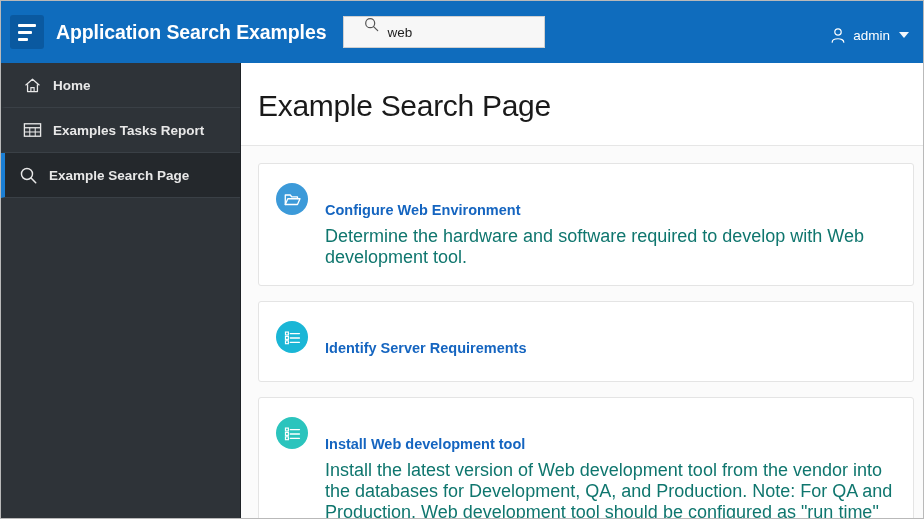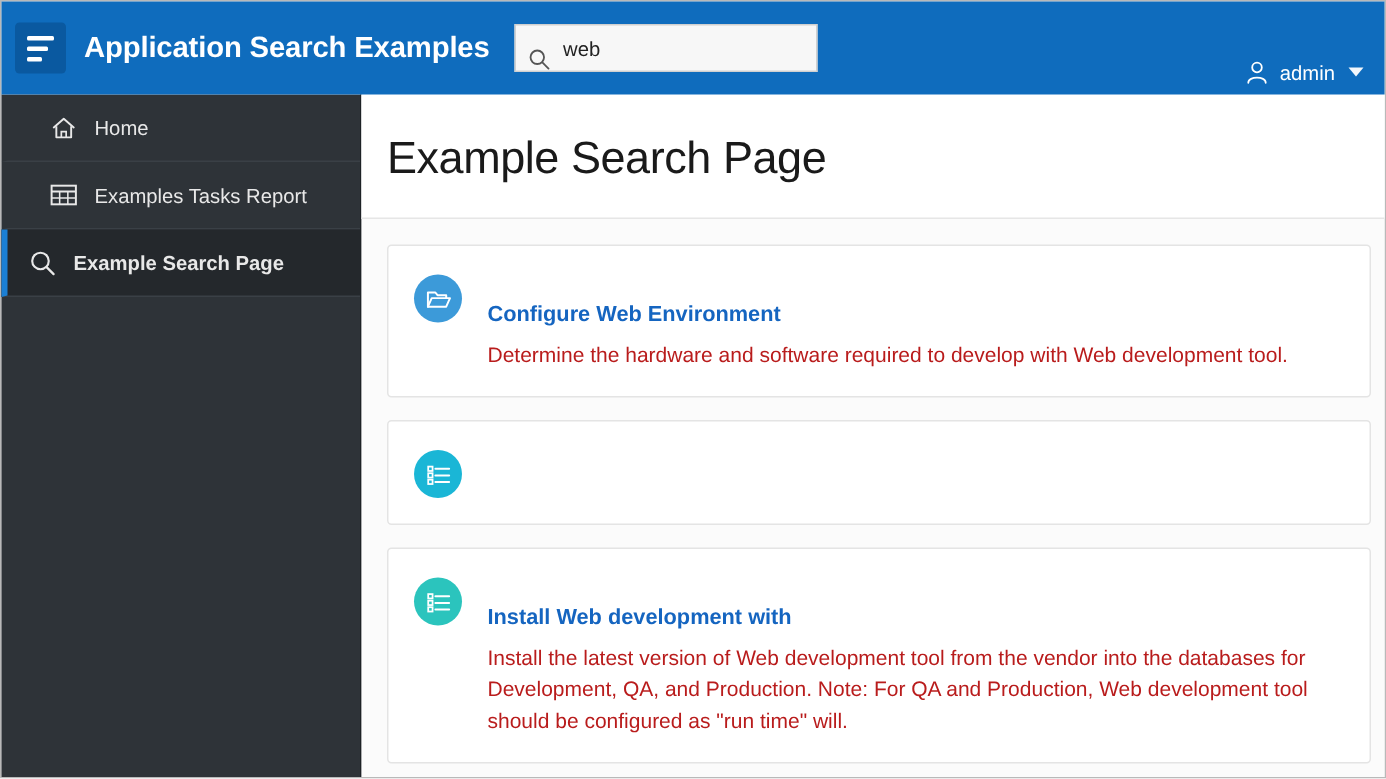--- a/index.html
+++ b/index.html
@@ -49,37 +49,37 @@
     margin-left: 12px;
     letter-spacing: -0.1px;
     white-space: nowrap;
   }
 
   .search-wrap {
     margin-left: 17px;
     width: 202px; height: 32px;
     background: #f7f7f7;
     border: 1px solid #d0d0d0;
-    display: flex; align-items: flex-end;
-    padding: 0 8px;
+    display: flex; align-items: flex-start;
+    padding: 0 20px;
   }
   .search-wrap svg { flex: 0 0 auto; }
   .search-input {
     border: none; outline: none; background: transparent;
     font-family: "Liberation Sans", sans-serif;
     font-size: 13.5px;
     color: #222;
     margin-left: 8px;
     width: 100%;
     height: 100%;
   }
 
   .user-menu {
     position: absolute;
-    right: 14px; top: 16px; height: 62px;
+    right: 14px; top: 3px; height: 62px;
     display: flex; align-items: center; gap: 7px;
     color: #ffffff; font-size: 13.5px;
     cursor: pointer;
   }
   .user-menu .chev {
     width: 0; height: 0;
     border-left: 5px solid transparent;
     border-right: 5px solid transparent;
     border-top: 6px solid #ffffff;
     margin-left: 2px;
@@ -90,26 +90,27 @@
   .body { display: flex; flex: 1 1 auto; min-height: 0; }
 
   .sidebar {
     width: 240px; flex: 0 0 240px;
     background: #2e3338;
     border-right: 1px solid #1e2226;
   }
   .side-item {
     height: 45px;
     display: flex; align-items: center;
-    padding-left: 24px;
+    padding-left: 14px;
     color: #e8e8e8;
     font-size: 13.5px;
     border-bottom: 1px solid #3a4046;
     border-left: 4px solid transparent;
     cursor: pointer;
+    font-weight: bold;
   }
   .side-item .s-ico {
     width: 26px; flex: 0 0 26px;
     display: flex; align-items: center; justify-content: center;
     margin-right: 8px;
   }
   .side-item.active {
     background: #24282c;
     border-left-color: #1b7fd4;
     font-weight: bold;
@@ -163,22 +164,22 @@
     color: #1565c0;
     font-size: 14.5px;
     font-weight: bold;
     text-decoration: none;
     display: inline-block;
     margin-bottom: 8px;
     cursor: pointer;
     margin-top: 21px;
   }
   .card-desc {
-    color: #b91c1c;
-    font-size: 14px;
+    color: #0f766e;
+    font-size: 18px;
     line-height: 21px;
   }
 </style>
 </head>
 <body>
 
 <div class="app">
 
   <div class="header">
     <div class="nav-toggle">
@@ -272,36 +273,37 @@
             <svg width="17" height="15" viewBox="0 0 18 16">
               <rect x="1.5" y="2.2" width="3.1" height="3.1" fill="none" stroke="#ffffff" stroke-width="1.25"></rect>
               <rect x="1.5" y="6.9" width="3.1" height="3.1" fill="none" stroke="#ffffff" stroke-width="1.25"></rect>
               <rect x="1.5" y="11.5" width="3.1" height="3.1" fill="none" stroke="#ffffff" stroke-width="1.25"></rect>
               <line x1="6.6" y1="3.8" x2="16.4" y2="3.8" stroke="#ffffff" stroke-width="1.4" stroke-linecap="round"></line>
               <line x1="6.6" y1="8.5" x2="16.4" y2="8.5" stroke="#ffffff" stroke-width="1.4" stroke-linecap="round"></line>
               <line x1="6.6" y1="13.1" x2="16.4" y2="13.1" stroke="#ffffff" stroke-width="1.4" stroke-linecap="round"></line>
             </svg>
           </span>
           <div class="card-body">
+            <a class="card-title">Identify Server Requirements</a>
           </div>
         </div>
 
         <div class="card">
           <span class="card-ico" style="background:#2bc4bd">
             <svg width="17" height="15" viewBox="0 0 18 16">
               <rect x="1.5" y="2.2" width="3.1" height="3.1" fill="none" stroke="#ffffff" stroke-width="1.25"></rect>
               <rect x="1.5" y="6.9" width="3.1" height="3.1" fill="none" stroke="#ffffff" stroke-width="1.25"></rect>
               <rect x="1.5" y="11.5" width="3.1" height="3.1" fill="none" stroke="#ffffff" stroke-width="1.25"></rect>
               <line x1="6.6" y1="3.8" x2="16.4" y2="3.8" stroke="#ffffff" stroke-width="1.4" stroke-linecap="round"></line>
               <line x1="6.6" y1="8.5" x2="16.4" y2="8.5" stroke="#ffffff" stroke-width="1.4" stroke-linecap="round"></line>
               <line x1="6.6" y1="13.1" x2="16.4" y2="13.1" stroke="#ffffff" stroke-width="1.4" stroke-linecap="round"></line>
             </svg>
           </span>
           <div class="card-body">
-            <a class="card-title">Install Web development with</a>
+            <a class="card-title">Install Web development tool</a>
             <div class="card-desc">Install the latest version of Web development tool from the vendor into the databases for Development, QA, and Production. Note: For QA and Production, Web development tool should be configured as "run time" will.</div>
           </div>
         </div>
 
       </div>
     </div>
   </div>
 </div>
 
 </body></html>

